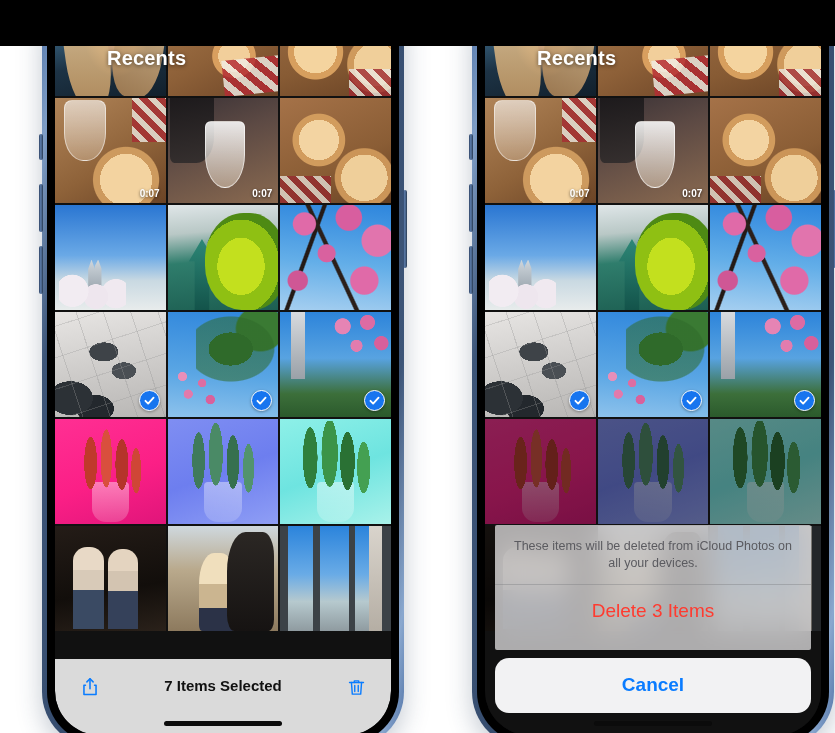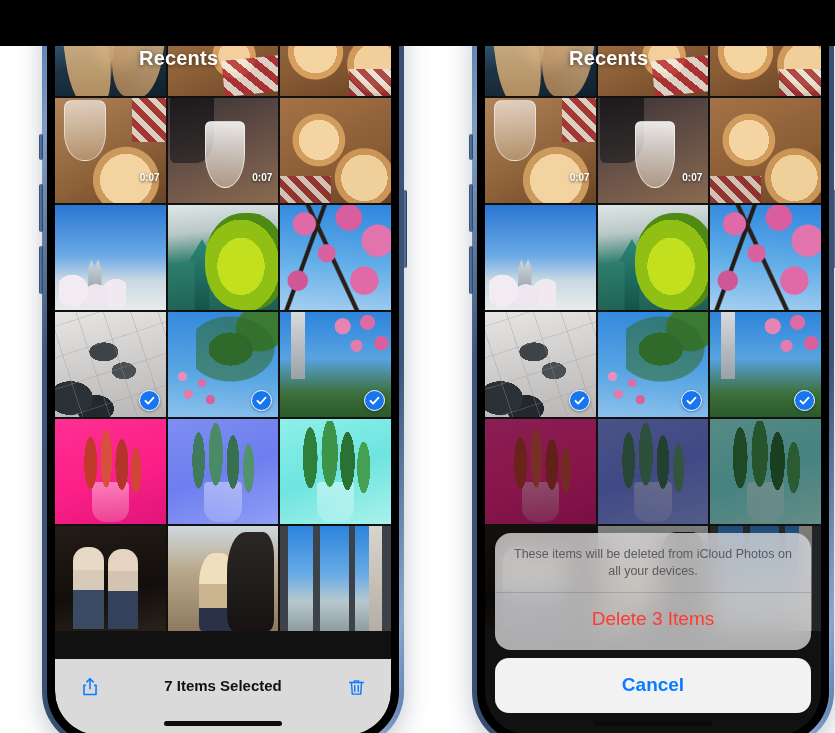--- a/index.html
+++ b/index.html
@@ -66,21 +66,20 @@
   }
   .cell { position: relative; overflow: hidden; background: #555; }
   .cell .ph { position: absolute; inset: 0; }
 
   
   .album-title {
     position: absolute; left: 52px; top: 56px; z-index: 20;
     color: #fff; font-size: 20px; font-weight: bold; letter-spacing: .2px;
     text-shadow: 0 1px 4px rgba(0,0,0,.55);
     pointer-events: none;
-    margin-left: 32px;
   }
 
   
   .pill {
     position: absolute; right: 16px; top: 20px; z-index: 25;
     padding: 6px 13px 7px; border-radius: 16px;
     font-size: 14px; line-height: 1;
     background: rgba(210,205,200,.62);
     backdrop-filter: blur(8px);
     color: #f2f2f2; font-weight: 400;
@@ -88,21 +87,21 @@
   }
   .pill.cancel { color: #8b8b8b; background: rgba(205,200,195,.70); }
   
   .focus-ring {
     position: absolute; right: 9px; top: 13px; z-index: 24;
     width: 72px; height: 36px; border: 2px solid #ffffff; border-radius: 8px;
   }
 
   
   .dur {
-    position: absolute; right: 6px; bottom: 20px; z-index: 12;
+    position: absolute; right: 6px; bottom: 4px; z-index: 12;
     color: #fff; font-size: 10px; font-weight: bold;
     text-shadow: 0 1px 3px rgba(0,0,0,.7);
   }
 
   
   .check {
     position: absolute; right: 6px; bottom: 6px; z-index: 14;
     width: 21px; height: 21px; border-radius: 50%;
     background: #1775ef; border: 1.5px solid #fff;
     display: flex; align-items: center; justify-content: center;
@@ -129,31 +128,31 @@
     position: absolute; left: 50%; transform: translateX(-50%);
     bottom: 9px; width: 118px; height: 5px; border-radius: 3px; background: #0b0b0b; z-index: 55;
   }
 
   
   .sheet-wrap {
     position: absolute; left: 0; right: 0; bottom: 0; z-index: 45;
     padding: 0 10px 22px;
   }
   .sheet {
-    border-radius: 16px; overflow: hidden;
+    border-radius: 2px; overflow: hidden;
     background: rgba(228,226,228,.74);
     backdrop-filter: blur(14px) saturate(1.2);
   }
   .sheet-msg {
     padding: 13px 18px 12px; text-align: center;
     font-size: 12.5px; color: #5b5b60; line-height: 1.35;
     border-bottom: .5px solid rgba(120,120,125,.38);
   }
   .sheet-action {
-    padding: 15px 10px 20px; text-align: center;
+    padding: 15px 10px 28px; text-align: center;
     font-size: 19px; color: #ff3b30;
   }
   .sheet-cancel {
     margin-top: 8px; border-radius: 14px;
     background: rgba(252,252,253,.96);
     padding: 16px 10px 17px; text-align: center;
     font-size: 19px; font-weight: bold; color: #0a7cff;
   }
 
   

